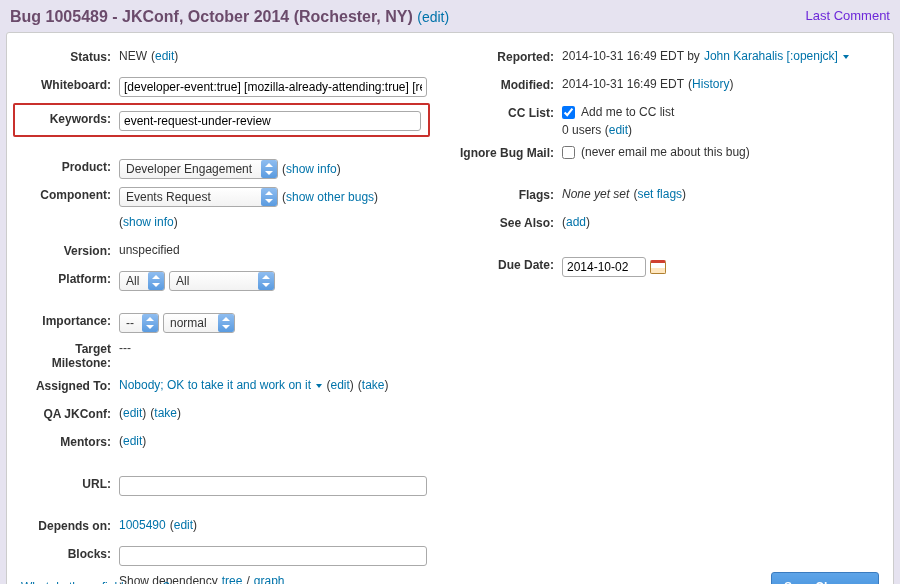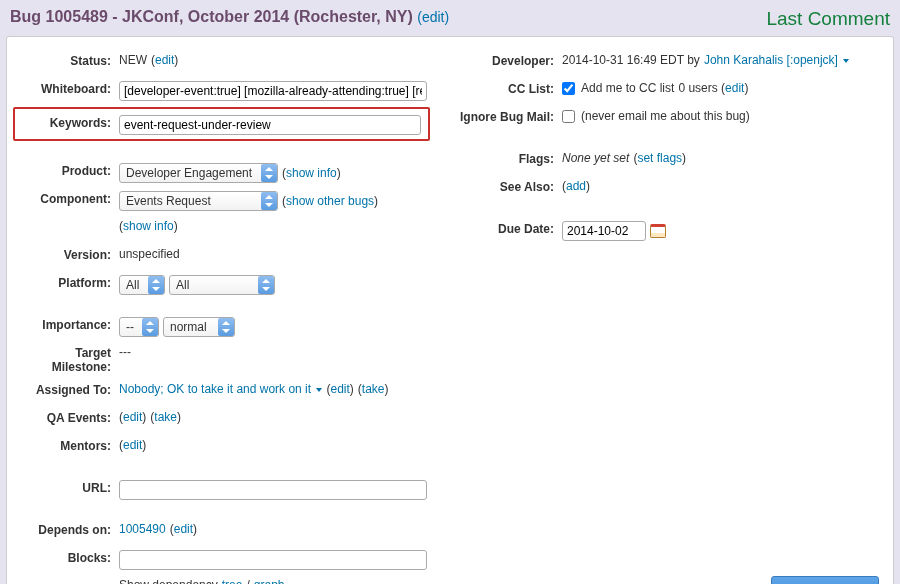--- a/index.html
+++ b/index.html
@@ -8,21 +8,21 @@
     font-size: 12px;
     background: #e6e3f0;
     color: #333;
     padding: 6px;
   }
   a, .link { color: #0073aa; text-decoration: none; cursor: pointer; }
 
   .header-row { display: flex; justify-content: space-between; align-items: flex-start; padding: 2px 4px 6px 4px; gap: 47px; }
   .bug-title { font-size: 16px; font-weight: 600; color: #6b4b6b; }
   .bug-title .edit-link { font-size: 14px; font-weight: normal; color: #0073aa; }
-  .last-comment { font-size: 19px; color: #15803d; cursor: pointer; }
+  .last-comment { font-size: 13px; color: #6d28d9; cursor: pointer; }
 
   .panel {
     background: #fff;
     border: 1px solid #ccc;
     border-radius: 3px;
     padding: 14px 20px 14px 10px;
     position: relative;
     min-height: 520px;
   }
   .columns { display: flex; gap: 30px; }
@@ -232,21 +232,21 @@
       <div class="field-row">
         <div class="field-label">Assigned To:</div>
         <div class="field-value">
           <span class="link"><span>Nobody; OK to take it and work on it</span> <span class="caret-down"></span></span>
           <span class="paren">(<span class="link">edit</span>)</span>
           <span class="paren">(<span class="link">take</span>)</span>
         </div>
       </div>
 
       <div class="field-row">
-        <div class="field-label">QA Events:</div>
+        <div class="field-label">QA JKConf:</div>
         <div class="field-value">
           <span class="paren">(<span class="link">edit</span>)</span>
           <span class="paren">(<span class="link">take</span>)</span>
         </div>
       </div>
 
       <div class="field-row">
         <div class="field-label">Mentors:</div>
         <div class="field-value">
           <span class="paren">(<span class="link">edit</span>)</span>
@@ -287,31 +287,38 @@
           <span class="plain">/</span>
           <span class="link">graph</span>
         </div>
       </div>
 
     </div>
 
     <div class="col">
 
       <div class="field-row">
-        <div class="field-label">Developer:</div>
+        <div class="field-label">Reported:</div>
         <div class="field-value">
           <span class="plain">2014-10-31 16:49 EDT by</span>
           <span class="link"><span>John Karahalis [:openjck]</span> <span class="caret-down"></span></span>
         </div>
       </div>
 
+      <div class="field-row">
+        <div class="field-label">Modified:</div>
+        <div class="field-value">
+          <span class="plain">2014-10-31 16:49 EDT</span>
+          <span class="paren">(<span class="link">History</span>)</span>
+        </div>
+      </div>
 
       <div class="field-row">
         <div class="field-label">CC List:</div>
-        <div class="field-value" style="flex-direction:row; align-items:flex-start; gap:4px;">
+        <div class="field-value" style="flex-direction:column; align-items:flex-start; gap:4px;">
           <div class="chk-row">
             <input type="checkbox" checked="" style="">
             <span class="plain">Add me to CC list</span>
           </div>
           <div>
             <span class="plain">0 users</span>
             <span class="paren">(<span class="link">edit</span>)</span>
           </div>
         </div>
       </div>

